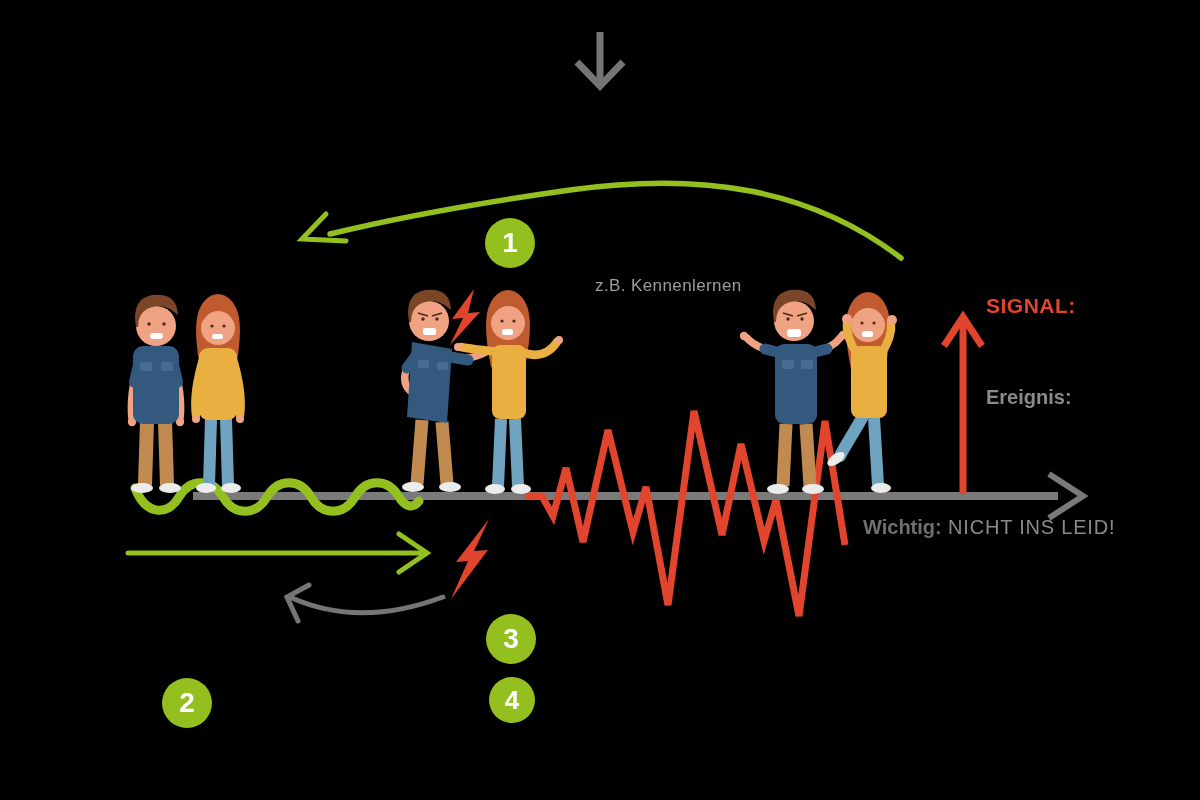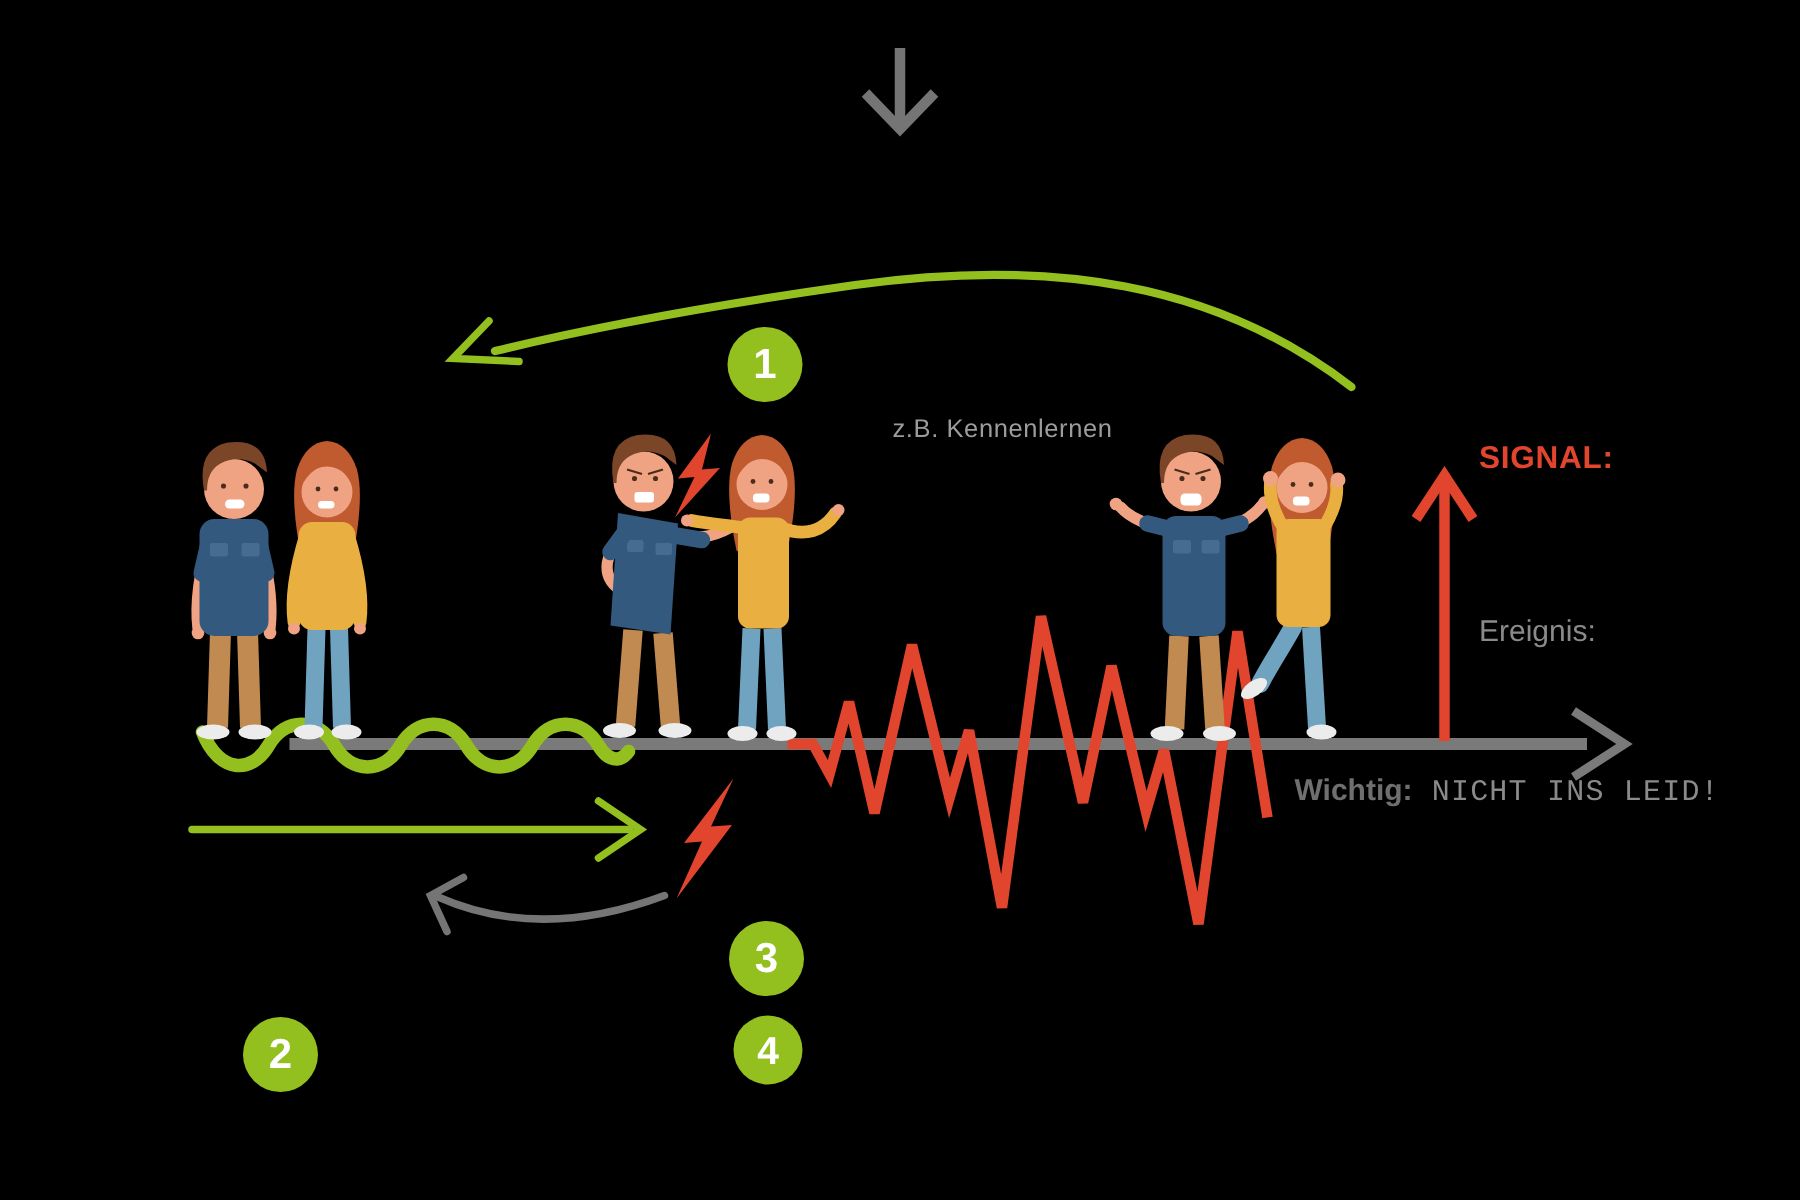--- a/index.html
+++ b/index.html
@@ -7,26 +7,26 @@
     position:relative;width:1200px;height:800px;overflow:hidden;
     background:var(--background,#000);
     font-family:"Liberation Sans",sans-serif;
   }
   .stage svg{position:absolute;left:0;top:0;}
   .lbl{position:absolute;white-space:nowrap;}
   .lbl-example{left:595px;top:276px;font-size:17px;font-weight:400;
     color:var(--label_gray,#9c9c9c);letter-spacing:.4px;}
   .lbl-signal{left:986px;top:294px;font-size:21px;font-weight:800;
     color:var(--red,#e2452d);letter-spacing:.5px;text-align:center;}
-  .lbl-event{left:986px;top:383px;font-size:20px;font-weight:400;
-    color:var(--text_gray,#8a8a8a);line-height:29px;margin-top:24px;}
+  .lbl-event{left:986px;top:383px;font-size:20px;font-weight:700;
+    color:var(--text_gray,#8a8a8a);line-height:29px;}
   .lbl-event .indent{display:block;margin-left:15px;}
   .lbl-wichtig{left:863px;top:516px;font-size:20px;color:var(--text_gray,#8a8a8a);}
   .lbl-wichtig .w-strong{font-weight:800;color:var(--dark_text_gray,#6f6f6f);}
-  .lbl-wichtig .w-caps{font-weight:400;letter-spacing:.8px;font-family:Liberation Mono, monospace;}
+  .lbl-wichtig .w-caps{font-weight:400;letter-spacing:.8px;}
   .badge{
     position:absolute;width:50px;height:50px;border-radius:50%;
     background:var(--green,#93c01f);color:#fff;font-weight:800;font-size:28px;
     display:flex;align-items:center;justify-content:center;
   }
   .badge-1{left:485px;top:218px;}
   .badge-2{left:162px;top:678px;}
   .badge-3{left:486px;top:614px;}
   .badge-4{left:489px;top:677px;width:46px;height:46px;font-size:26px;}
 </style>

